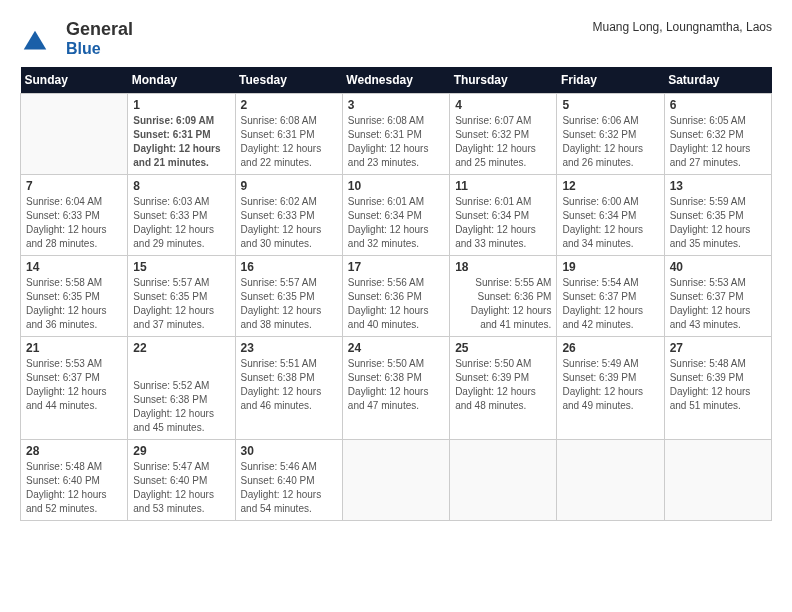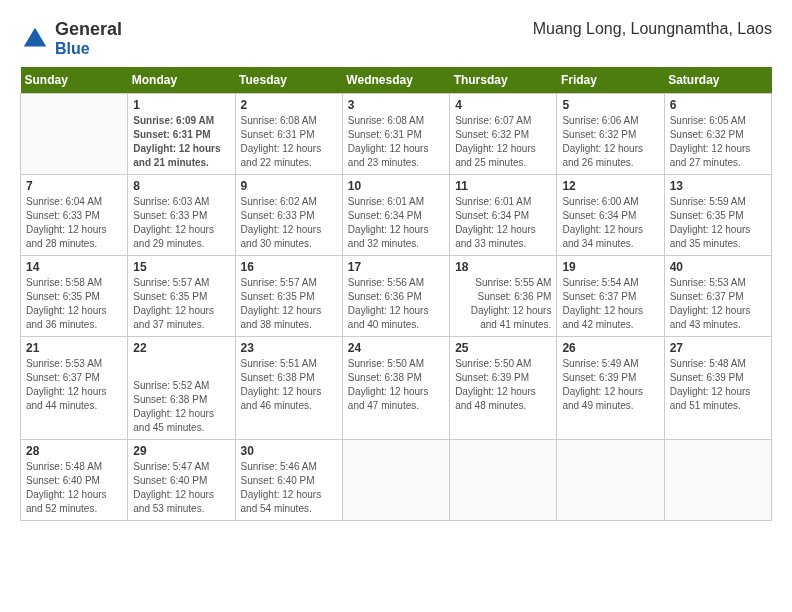--- a/index.html
+++ b/index.html
@@ -11,22 +11,22 @@
       padding: 20px;
     }
     .header-section {
       display: flex;
       justify-content: space-between;
       align-items: flex-start;
       margin-bottom: 10px;
     }
     .logo {
       display: flex;
-      align-items: center;
-      gap: 5px;
+      align-items: flex-end;
+      gap: 16px;
     }
     .logo-text {
       display: flex;
       flex-direction: column;
       line-height: 1.1;
     }
     .logo-general {
       font-size: 18px;
       font-weight: bold;
       color: #333;
@@ -42,31 +42,31 @@
     }
     .title-section {
       text-align: right;
     }
     .calendar-title {
       font-size: 36px;
       font-weight: bold;
       color: #333;
     }
     .calendar-subtitle {
-      font-size: 16px;
+      font-size: 12px;
       color: #333;
       font-weight: normal;
     }
     table {
       width: 100%;
       border-collapse: collapse;
       font-size: 11px;
     }
     th {
-      background-color: #4d7c0f;
+      background-color: #0f172a;
       color: #fff;
       padding: 6px 4px;
       text-align: left;
       font-size: 12px;
       font-weight: bold;
     }
     td {
       border: 1px solid #ccc;
       vertical-align: top;
       padding: 4px 5px;

